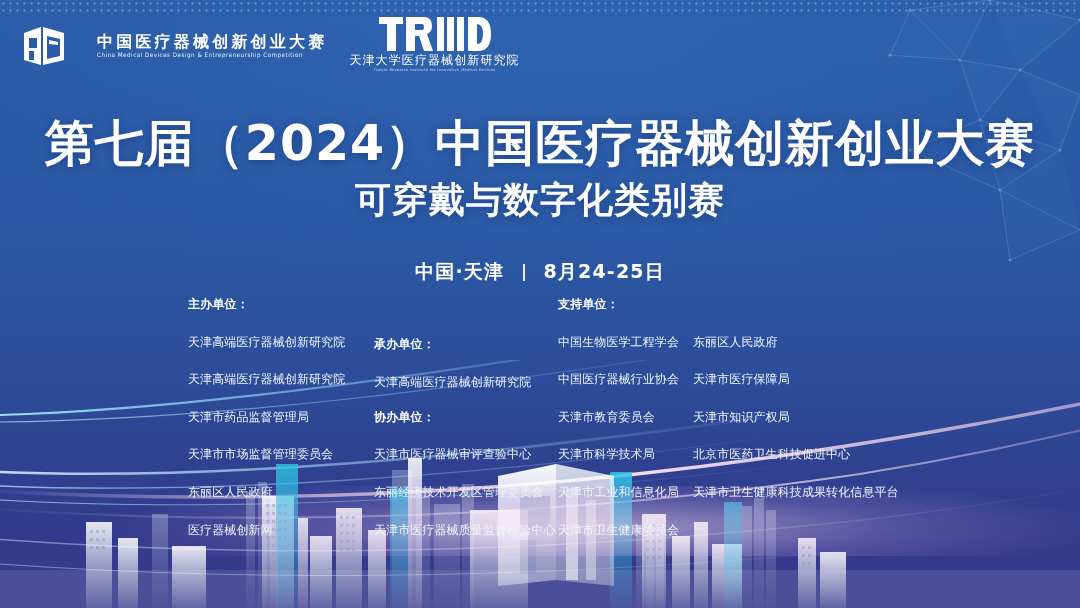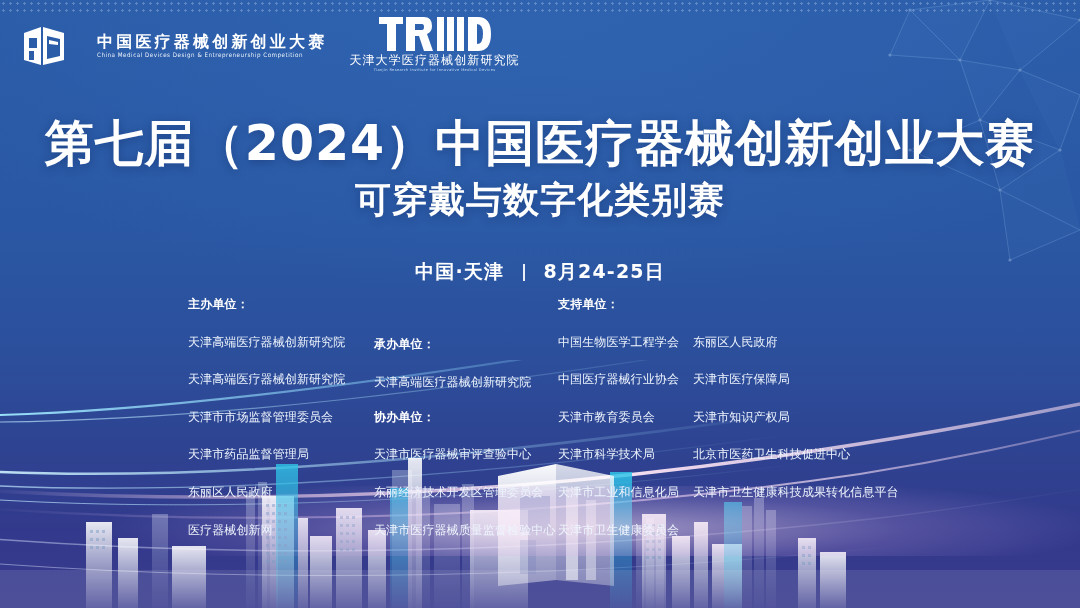--- a/index.html
+++ b/index.html
@@ -406,22 +406,22 @@
       <span>8月24-25日</span>
     </div>
   </div>
 
   <div class="orgs">
 
     <div class="col col-host">
       <div class="grp-title">主办单位：</div>
       <div class="org-item">天津高端医疗器械创新研究院</div>
       <div class="org-item">天津高端医疗器械创新研究院</div>
+      <div class="org-item">天津市药品监督管理局</div>
       <div class="org-item">天津市市场监督管理委员会</div>
-      <div class="org-item">天津市药品监督管理局</div>
       <div class="org-item">东丽区人民政府</div>
       <div class="org-item">医疗器械创新网</div>
     </div>
 
     <div class="col col-organizer">
       <div class="grp-title">承办单位：</div>
       <div class="org-item">天津高端医疗器械创新研究院</div>
       <div class="spacer"></div>
       <div class="grp-title">协办单位：</div>
       <div class="org-item">天津市医疗器械审评查验中心</div>

